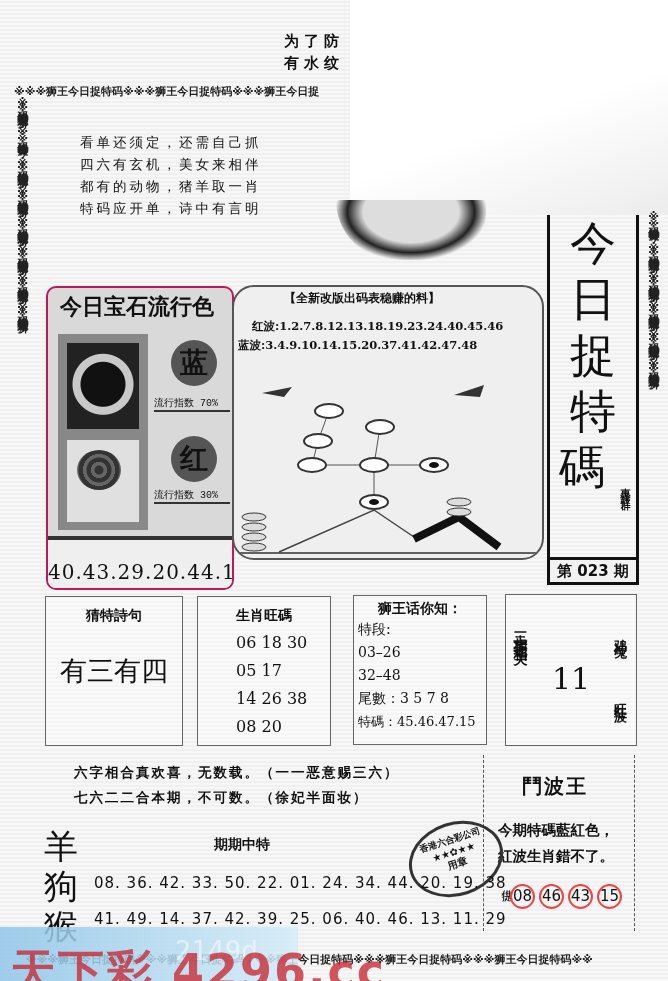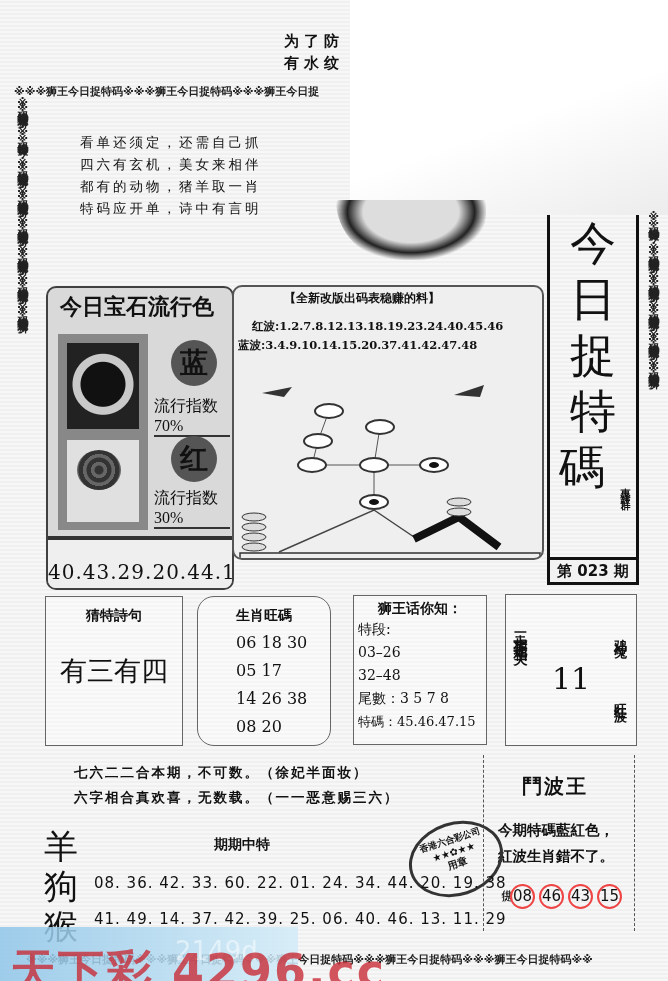--- a/index.html
+++ b/index.html
@@ -5,28 +5,28 @@
   * { box-sizing: border-box; margin: 0; padding: 0; }
   body { width: 668px; height: 981px; position: relative; overflow: hidden;
          background: #f4f4f4; font-family: "DejaVu Serif", serif; color: #111; }
   .stripes { position: absolute; inset: 0;
     background: repeating-linear-gradient(0deg, #f7f7f7 0px, #f7f7f7 2px, #e9e9e9 3px, #f7f7f7 4px); }
   .abs { position: absolute; }
   .border-text { font-family: "DejaVu Sans", sans-serif; font-size: 11px; font-weight: bold; color: #222; white-space: nowrap; }
   .vtext { writing-mode: vertical-rl; text-orientation: upright; letter-spacing: -1px; }
   .white-overlay { position: absolute; background: linear-gradient(160deg, #ffffff 0%, #ffffff 55%, #ececec 100%); }
   .poem p { font-size: 13.5px; line-height: 22px; letter-spacing: 3px; }
-  .gem-panel { border: 2px solid #404040; border-radius: 10px; background: #d9d9d9; }
+  .gem-panel { border: 2px solid #be185d; border-radius: 10px; background: #d9d9d9; }
   .gem-title { font-family: "DejaVu Sans", sans-serif; font-weight: bold; font-size: 22px; }
   .gem-frame { background: #888; }
   .gem-img1 { background: radial-gradient(circle at 50% 48%, #111 0 22px, #c9c9c9 23px 30px, #222 31px); }
   .gem-img2 { background: #e0e0e0; }
   .circle { border-radius: 50%; background: #555; display: flex; align-items: center; justify-content: center;
             font-size: 28px; font-weight: bold; color: #111; }
-  .idx { font-family: Liberation Serif, serif; font-size: 16px; border-bottom: 2px solid #333; }
+  .idx { font-family: Liberation Mono, monospace; font-size: 10px; border-bottom: 2px solid #333; }
   .lucky { background: #efefef; border-top: 4px solid #333; text-align: center; }
   .chart-box { border: 2px solid #555; border-radius: 10px; background: #efefef; }
   .wave-line { font-size: 11.5px; font-weight: bold; line-height: 19px; white-space: nowrap; }
   .bigtitle { border-left: 3px solid #111; border-right: 3px solid #111; background: transparent; }
   .bigchar { font-family: "DejaVu Sans", sans-serif; font-size: 46px; text-align: center; line-height: 56px; }
   .box { border: 1px solid #666; background: rgba(255,255,255,0.35); }
   .hdr { font-family: "DejaVu Sans", sans-serif; font-weight: bold; font-size: 14px; text-align: center; }
   .num { font-size: 16px; line-height: 28px; }
   .stamp { border: 3px solid #333; border-radius: 50%; transform: rotate(-18deg); }
   .ball { display: inline-block; width: 25px; height: 25px; border: 2px solid #ef4444; border-radius: 50%;
@@ -69,21 +69,21 @@
   </div>
   <div class="abs circle" style="left:123px;top:52px;width:46px;height:46px;">蓝</div>
   <div class="abs idx" style="left:106px;top:108px;width:76px;">流行指数 70%</div>
   <div class="abs circle" style="left:123px;top:148px;width:46px;height:46px;">红</div>
   <div class="abs idx" style="left:106px;top:200px;width:76px;">流行指数 30%</div>
   <div class="abs lucky" style="left:0;top:248px;width:188px;height:56px;">
     <div style="font-size:20px;letter-spacing:1px;margin-top:20px;">40.43.29.20.44.17</div>
   </div>
 </div>
 
-<div class="abs chart-box" style="left:232px;top:285px;width:312px;height:275px;overflow:hidden;">
+<div class="abs chart-box" style="left:232px;top:285px;width:312px;height:275px;overflow:hidden;border-radius:22px;">
   <div class="abs" style="left:50px;top:3px;font-size:12px;font-weight:bold;">【全新改版出码表稳赚的料】</div>
   <div class="abs wave-line" style="left:18px;top:30px;">红波:1.2.7.8.12.13.18.19.23.24.40.45.46</div>
   <div class="abs wave-line" style="left:4px;top:49px;">蓝波:3.4.9.10.14.15.20.37.41.42.47.48</div>
   <svg class="abs" style="left:0;top:90px;" width="312" height="185" viewBox="0 0 312 185">
     <path d="M28 16 l30 -6 l-8 10z" fill="#333"></path>
     <path d="M220 18 l30 -10 l-4 12z" fill="#333"></path>
     <g stroke="#555" stroke-width="1" fill="none">
       <line x1="95" y1="34" x2="84" y2="64"></line>
         <line x1="84" y1="64" x2="78" y2="88"></line>
       <line x1="78" y1="88" x2="140" y2="88"></line>
@@ -124,21 +124,21 @@
   <div class="bigchar" style="display:inline-block;width:64px;">碼</div>
   <div class="abs vtext" style="left:68px;top:265px;font-size:10px;font-weight:bold;letter-spacing:4px;">惠泽社群</div>
   <div class="abs" style="left:-3px;top:342px;width:92px;height:28px;border:3px solid #111;font-family:'DejaVu Sans',sans-serif;font-weight:bold;font-size:15px;text-align:center;line-height:22px;background:#f2f2f2;">第 023 期</div>
 </div>
 
 <div class="abs box" style="left:45px;top:596px;width:138px;height:150px;">
   <div class="hdr" style="margin-top:10px;">猜特詩句</div>
   <div style="text-align:center;font-size:27px;margin-top:28px;">有三有四</div>
 </div>
 
-<div class="abs box" style="left:197px;top:596px;width:134px;height:150px;border-radius:17px;">
+<div class="abs box" style="left:197px;top:596px;width:134px;height:150px;">
   <div class="hdr" style="margin-top:10px;">生肖旺碼</div>
   <div style="padding-left:38px;margin-top:4px;">
     <div class="num">06 18 30</div>
     <div class="num">05 17</div>
     <div class="num">14 26 38</div>
     <div class="num">08 20</div>
   </div>
 </div>
 
 <div class="abs box" style="left:353px;top:595px;width:134px;height:150px;">
@@ -153,22 +153,22 @@
 </div>
 
 <div class="abs box" style="left:505px;top:594px;width:132px;height:152px;">
   <div class="abs vtext" style="left:6px;top:26px;font-size:14px;font-weight:bold;letter-spacing:3px;">三十相连七相关</div>
   <div class="abs" style="left:46px;top:66px;font-size:30px;">11</div>
   <div class="abs vtext" style="left:105px;top:34px;font-size:13px;font-weight:bold;letter-spacing:3px;">鸡冲兔</div>
   <div class="abs vtext" style="left:105px;top:98px;font-size:13px;font-weight:bold;letter-spacing:3px;">旺红波</div>
 </div>
 
 <div class="abs" style="left:74px;top:760px;font-size:13.5px;line-height:25px;letter-spacing:2px;font-weight:bold;">
+  <div>六字相合真欢喜，无数载。（一一恶意赐三六）</div>
   <div>七六二二合本期，不可数。（徐妃半面妆）</div>
-  <div>六字相合真欢喜，无数载。（一一恶意赐三六）</div>
 </div>
 
 <div class="abs" style="left:483px;top:755px;width:152px;height:176px;border-left:1px dashed #555;border-right:1px dashed #555;">
   <div class="abs" style="left:38px;top:18px;font-size:20px;font-weight:bold;letter-spacing:2px;">鬥波王</div>
   <div class="abs" style="left:14px;top:66px;font-size:14.5px;font-weight:bold;white-space:nowrap;">今期特碼藍紅色，</div>
   <div class="abs" style="left:14px;top:92px;font-size:14.5px;font-weight:bold;white-space:nowrap;">紅波生肖錯不了。</div>
   <div class="abs vtext" style="left:14px;top:127px;font-size:11px;">提供</div>
   <div class="abs" style="left:26px;top:129px;white-space:nowrap;">
     <span class="ball">08</span><span class="ball">46</span><span class="ball">43</span><span class="ball">15</span>
   </div>
@@ -179,18 +179,18 @@
   <div style="font-size:10px;text-align:center;">★★✿★★</div>
   <div style="font-size:10px;font-weight:bold;text-align:center;">用章</div>
 </div>
 
 <div class="abs" style="left:214px;top:836px;font-family:'DejaVu Sans',sans-serif;font-weight:bold;font-size:14px;">期期中特</div>
 <div class="abs" style="left:44px;top:826px;font-family:'DejaVu Sans',sans-serif;font-size:34px;line-height:40px;">
   <div>羊</div>
   <div>狗</div>
   <div>猴</div>
 </div>
-<div class="abs mono-nums" style="left:94px;top:874px;">08. 36. 42. 33. 60. 22. 01. 24. 34. 44. 20. 19. 38</div>
+<div class="abs mono-nums" style="left:94px;top:874px;">08. 36. 42. 33. 50. 22. 01. 24. 34. 44. 20. 19. 38</div>
 <div class="abs mono-nums" style="left:94px;top:910px;">41. 49. 14. 37. 42. 39. 25. 06. 40. 46. 13. 11. 29</div>
 
 <div class="abs blue-band" style="left:0;top:927px;width:298px;height:54px;opacity:0.85;"></div>
 <div class="abs" style="left:175px;top:936px;font-size:26px;color:rgba(255,255,255,0.5);font-family:'DejaVu Sans',sans-serif;">2149d</div>
 <div class="abs watermark" style="left:10px;top:913px;">天下彩 4296.cc</div>
 
 </body></html>

